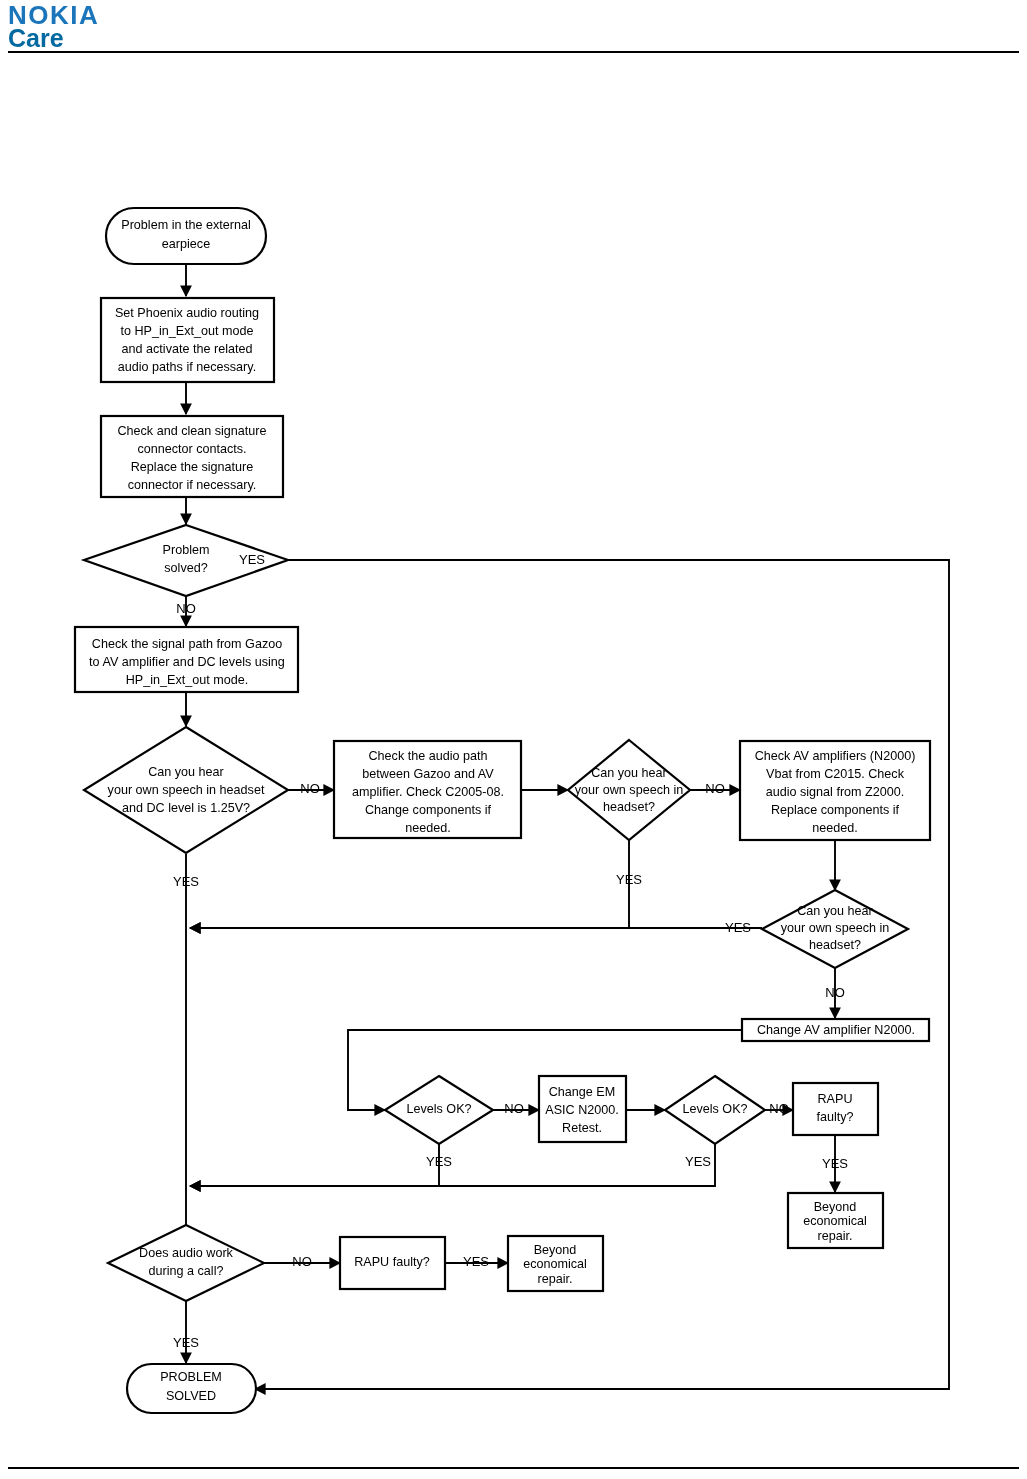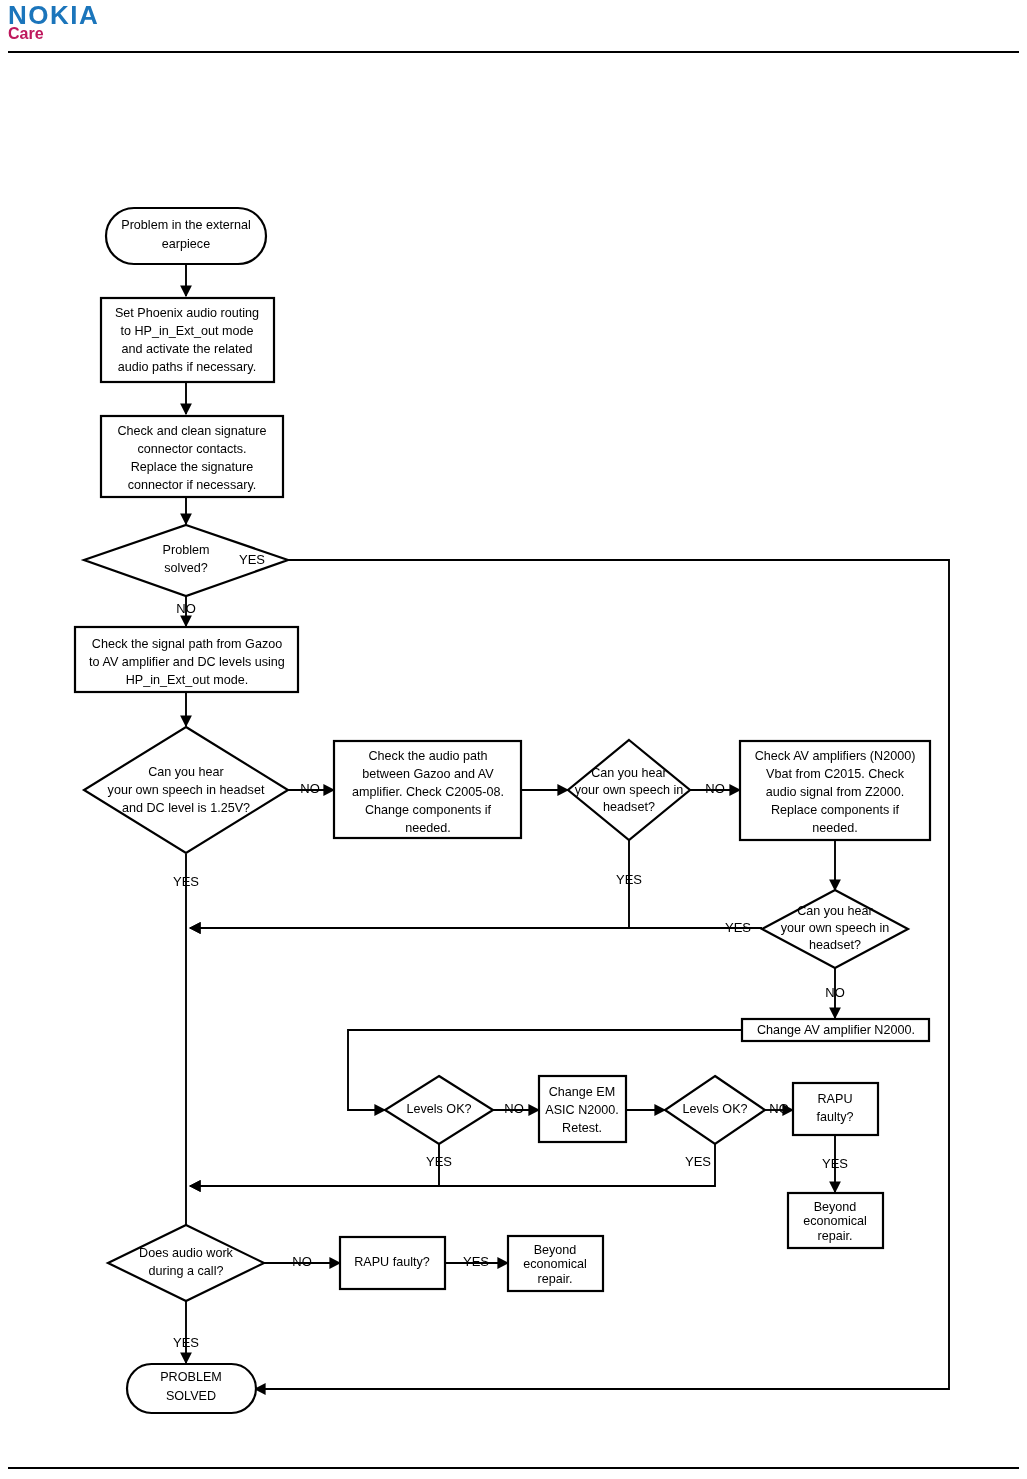--- a/index.html
+++ b/index.html
@@ -36,23 +36,23 @@
     font-weight: bold;
     letter-spacing: 1.5px;
     color: #1b75bb;
     line-height: 1;
   }
   #logo-care {
     position: absolute;
     left: 8px;
     top: 26px;
     font-family: "Liberation Sans", sans-serif;
-    font-size: 16px;
+    font-size: 25px;
     font-weight: bold;
-    color: #be185d;
+    color: #0369a1;
     line-height: 1;
   }
   #header-rule {
     position: absolute;
     left: 8px;
     top: 51px;
     width: 1011px;
     height: 2px;
     background: #000000;
   }

